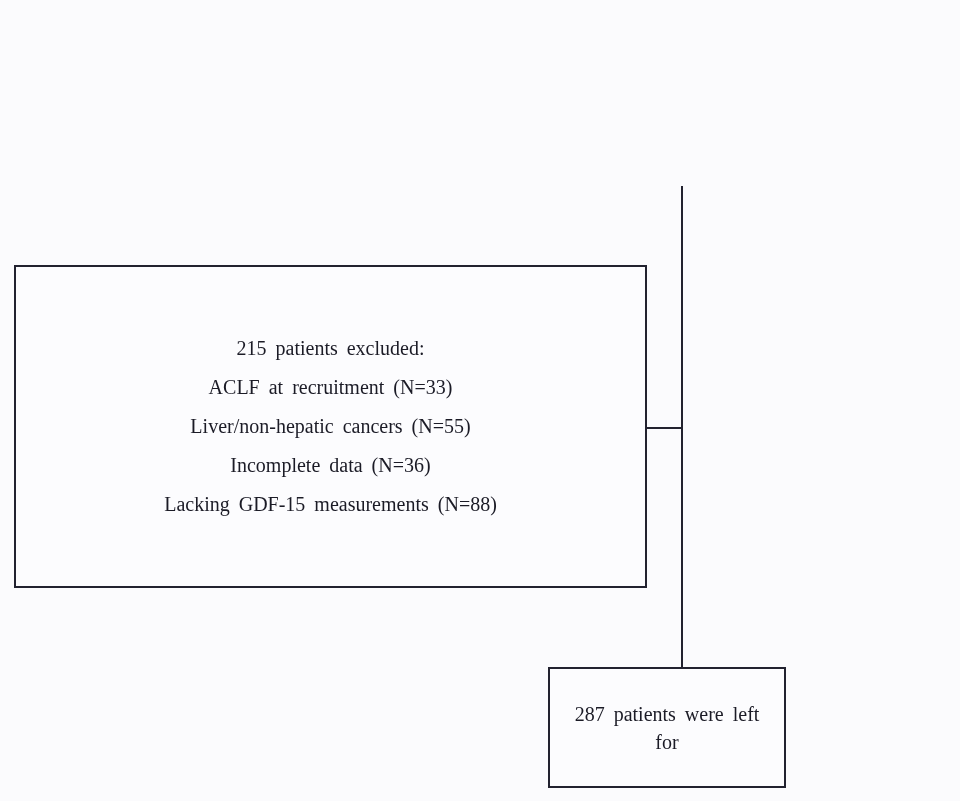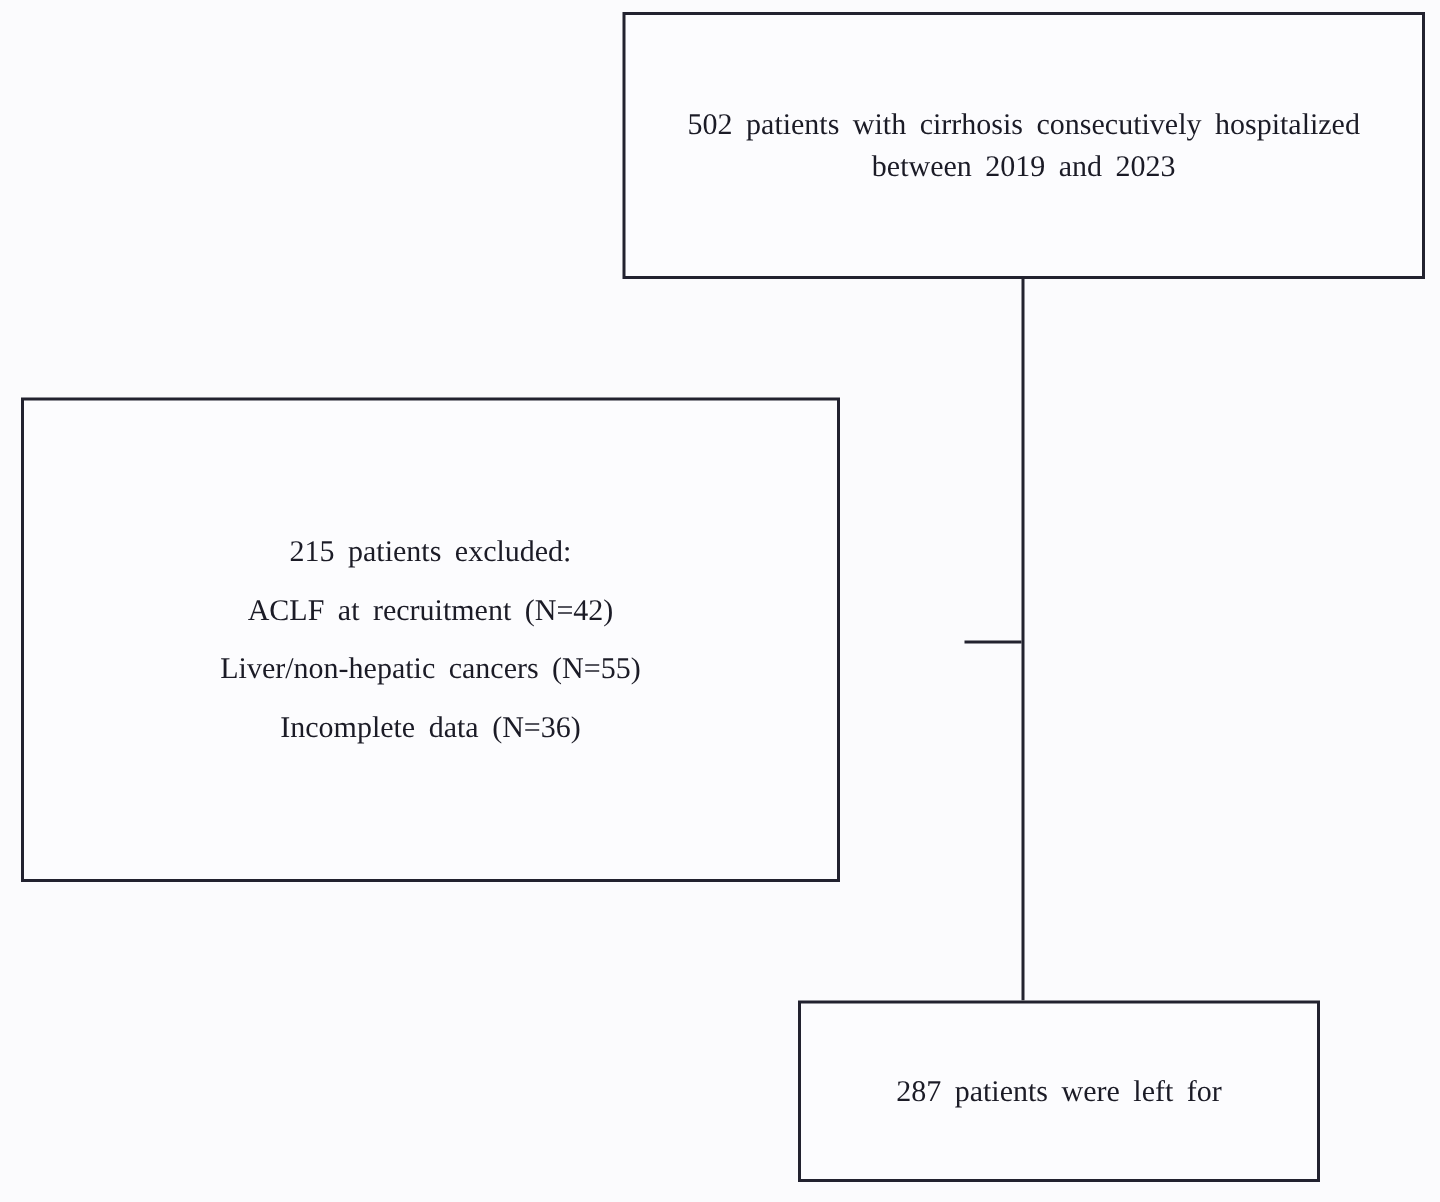--- a/index.html
+++ b/index.html
@@ -39,28 +39,28 @@
   #box-enrollment {
     left: 415px;
     top: 8px;
     width: 535px;
     height: 178px;
     line-height: 28px;
   }
   #box-excluded {
     left: 14px;
     top: 265px;
-    width: 546px;
+    width: 633px;
     height: 323px;
     line-height: 39px;
   }
   #box-final {
-    left: 532px;
+    left: 548px;
     top: 667px;
-    width: 348px;
+    width: 238px;
     height: 121px;
     line-height: 28px;
   }
   .connector {
     position: absolute;
     background: var(--border);
   }
   #connector-vertical {
     left: 681px;
     top: 186px;
@@ -72,33 +72,30 @@
     top: 427px;
     width: 38px;
     height: 2px;
   }
 </style>
 </head>
 <body>
 
 <div id="canvas">
 
-  <div class="box" id="box-enrollment">
-    <div class="line">502 patients with cirrhosis consecutively hospitalized</div>
-    <div class="line">between 2019 and 2023</div>
-  </div>
 
   <div class="connector" id="connector-vertical"></div>
 
   <div class="connector" id="connector-horizontal"></div>
 
   <div class="box" id="box-excluded">
     <div class="line">215 patients excluded:</div>
-    <div class="line">ACLF at recruitment (N=42)</div>
+    <div class="line">ACLF at recruitment (N=33)</div>
     <div class="line">Liver/non-hepatic cancers (N=55)</div>
     <div class="line">Incomplete data (N=36)</div>
+    <div class="line">Lacking GDF-15 measurements (N=88)</div>
   </div>
 
   <div class="box" id="box-final">
     <div class="line">287 patients were left for</div>
   </div>
 
 </div>
 
 </body></html>

